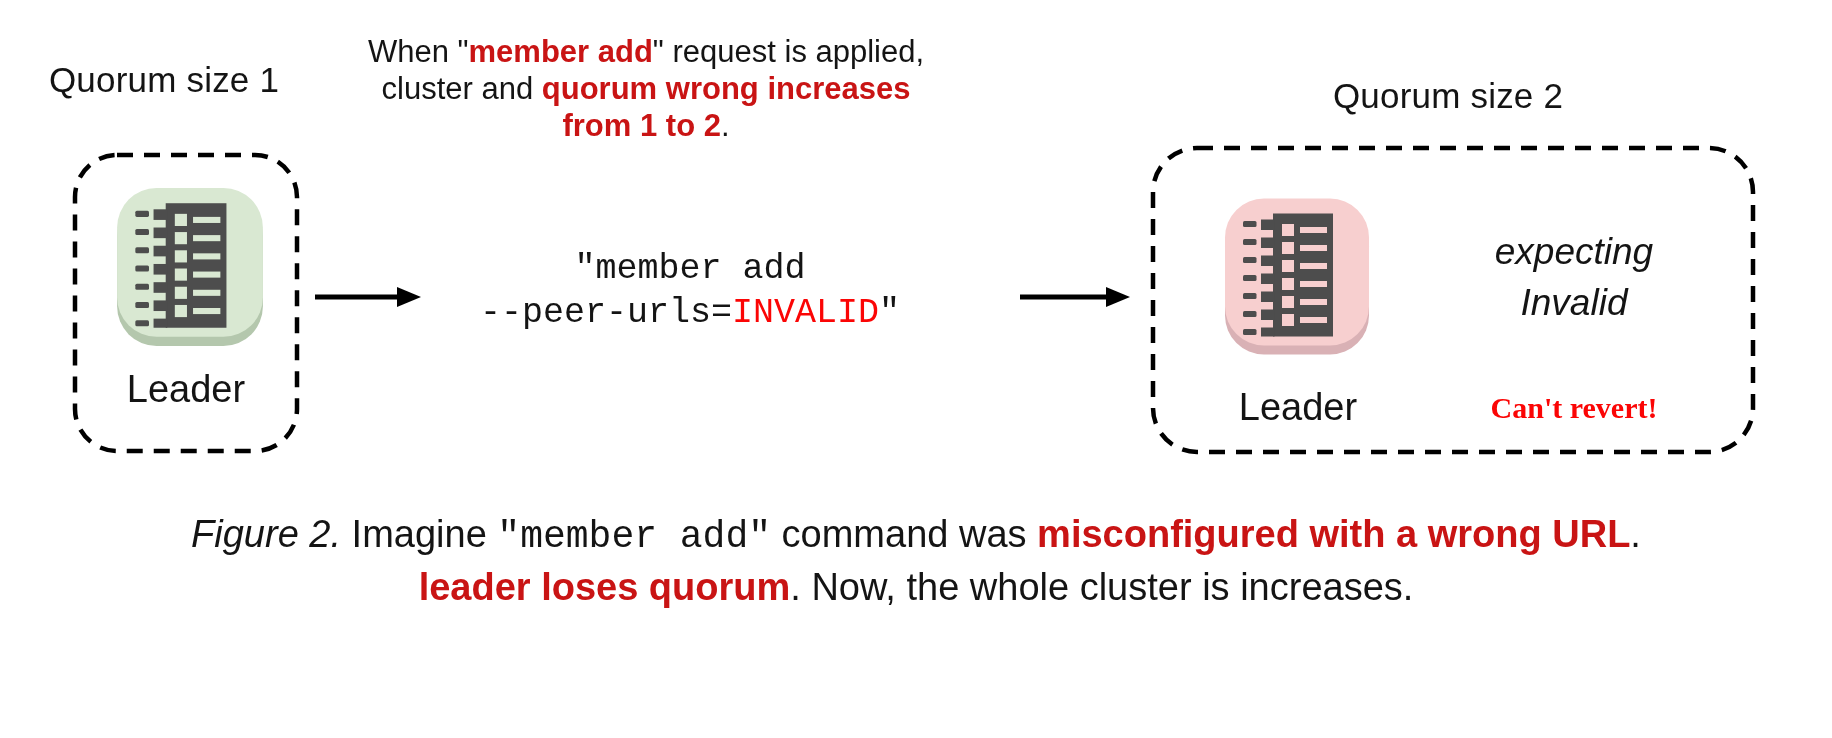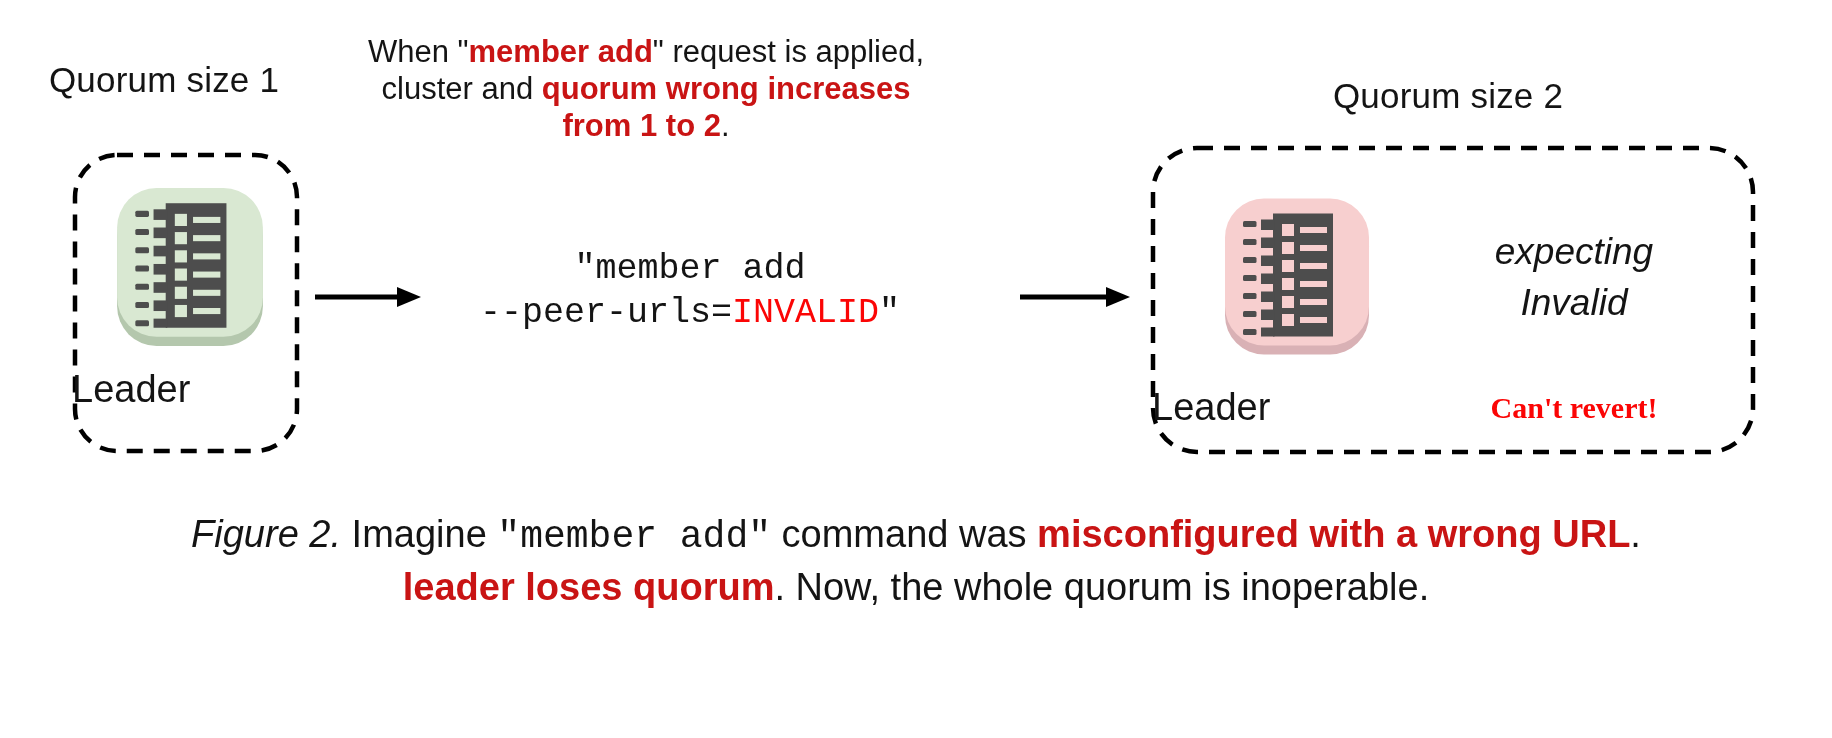--- a/index.html
+++ b/index.html
@@ -19,21 +19,21 @@
   .boundary { pointer-events:none; }
 
   
   .tile { display:block; }
   .tile-green .tile-face   { fill:var(--green-tile); }
   .tile-green .tile-shadow { fill:var(--green-tile-shadow); }
   .tile-pink  .tile-face   { fill:var(--pink-tile); }
   .tile-pink  .tile-shadow { fill:var(--pink-tile-shadow); }
   .icon-dark { fill:var(--icon-dark); }
 
-  .leader-label { font-size:38px; text-align:left; }
+  .leader-label { font-size:38px; text-align:center; }
   .leader-left  { left:72px;   top:368px; width:228px; }
   .leader-right { left:1152px; top:386px; width:292px; }
 
   
   .top-note { left:318px; top:33px; width:656px; font-size:31px; line-height:37px; text-align:center; }
 
   
   .command { left:398px; top:247px; width:584px; text-align:center;
              font-family:"Liberation Mono","DejaVu Sans Mono",monospace;
              font-size:35px; line-height:44px; }
@@ -174,16 +174,16 @@
 
   <div class="abs expecting">
     <div>expecting</div>
     <div>Invalid</div>
   </div>
 
   <div class="abs warning">Can't revert!</div>
 
   <div class="abs caption">
     <div><span class="seg-italic">Figure 2.</span><span class="seg-plain"> Imagine </span><span class="seg-mono">"member add"</span><span class="seg-plain"> command was </span><span class="seg-redbold">misconfigured with a wrong URL</span><span class="seg-plain">.</span></div>
-    <div><span class="seg-redbold">leader loses quorum</span><span class="seg-plain">. Now, the whole quorum is inoperable.</span></div>
+    <div><span class="seg-redbold">leader loses quorum</span><span class="seg-plain">. Now, the whole cluster is increases.</span></div>
   </div>
 
 </div>
 
 </body></html>

